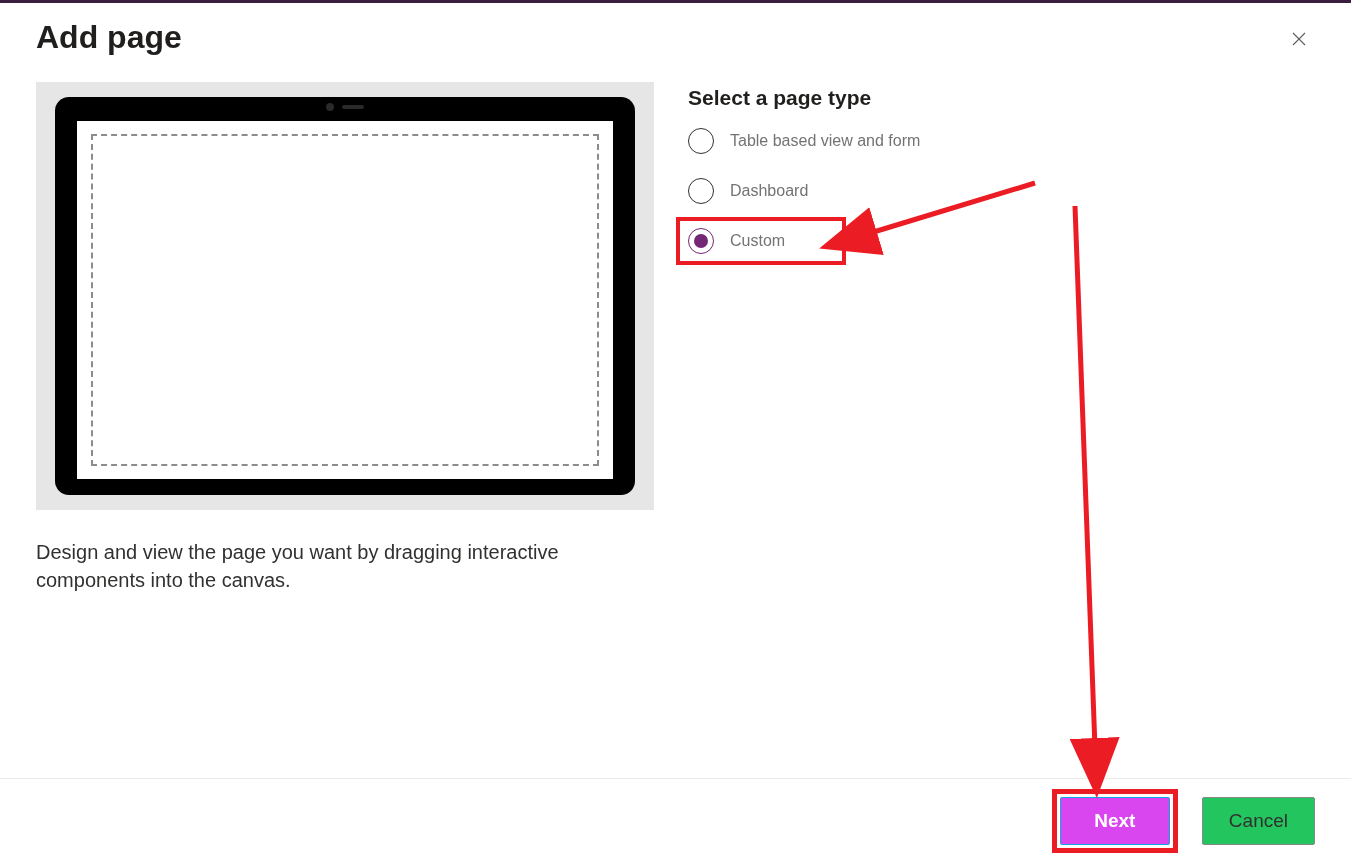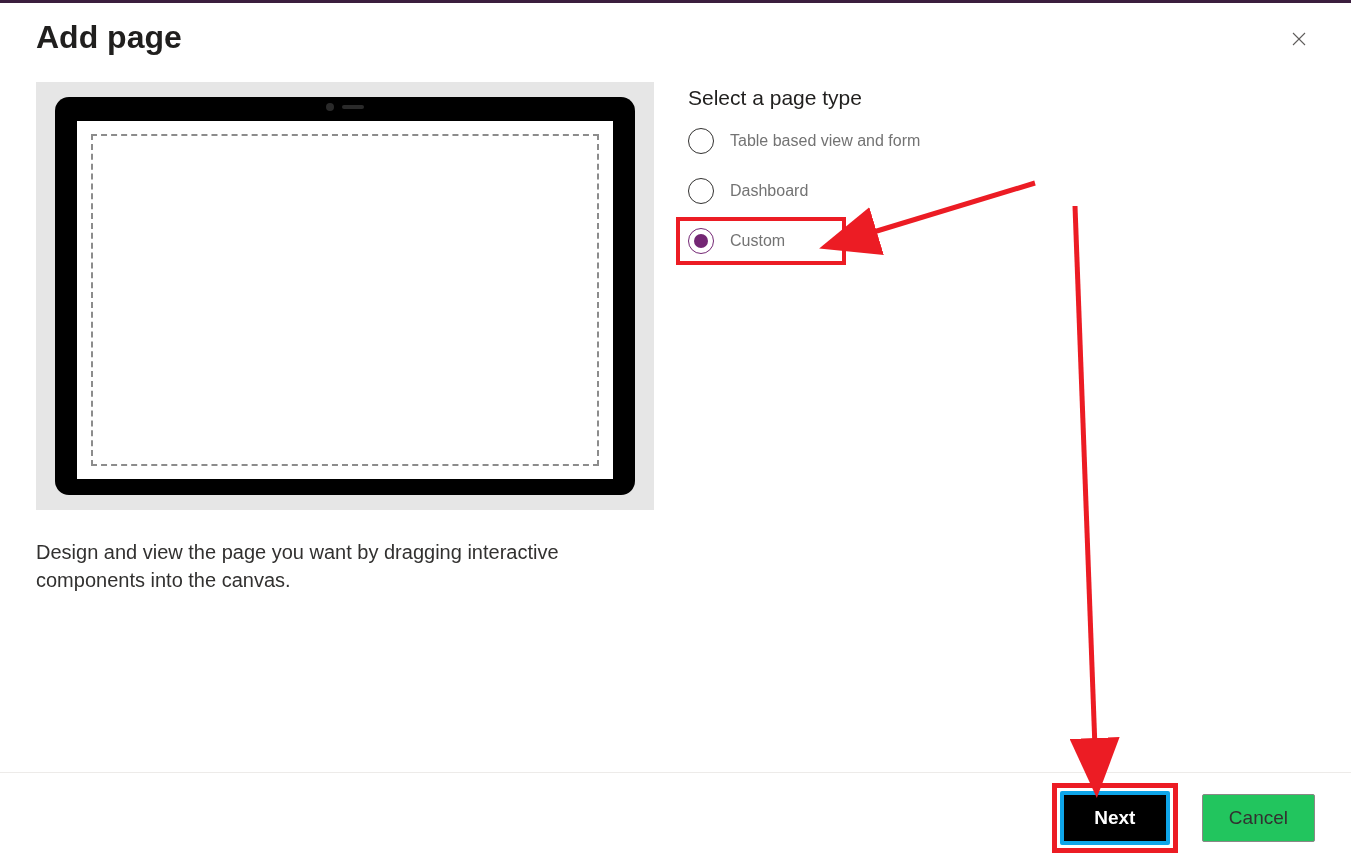--- a/index.html
+++ b/index.html
@@ -128,21 +128,21 @@
       color: #323130;
       line-height: 1.4;
       max-width: 560px;
     }
     .right-col {
       flex: 1;
       padding-top: 4px;
     }
     .section-label {
       font-size: 21px;
-      font-weight: 400;
+      font-weight: 700;
       color: #201f1e;
       margin-bottom: 18px;
     }
     .radio-group {
       display: flex;
       flex-direction: column;
       gap: 24px;
     }
     .radio-option {
       display: flex;
@@ -201,23 +201,23 @@
     .btn {
       padding: 12px 26px;
       font-size: 19px;
       font-weight: 600;
       cursor: pointer;
       border-radius: 2px;
       min-width: 110px;
       text-align: center;
     }
     .btn-primary {
-      background: #000000;
+      background: #d946ef;
       color: #fff;
-      border: 4px solid #0ea5e9;
+      border: 1px solid #0ea5e9;
       position: relative;
     }
     .btn-secondary {
       background: #22c55e;
       color: #323130;
       border: 1px solid #8a8886;
       font-weight: 400;
       margin-left: 20px;
     }
     .highlight-next {

